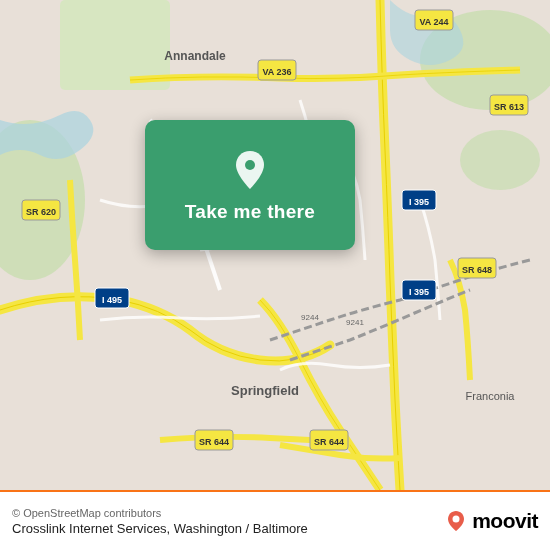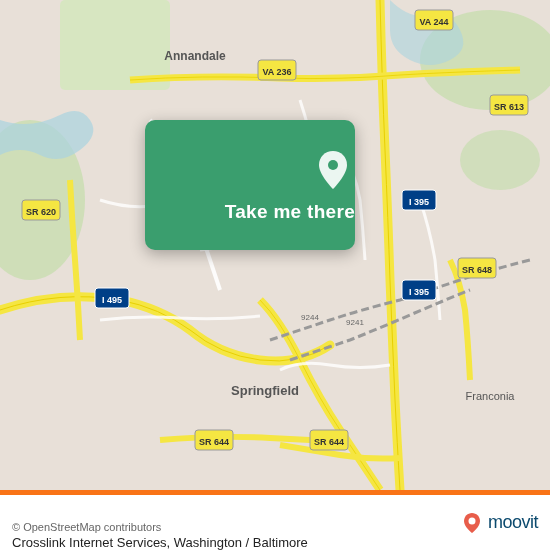--- a/index.html
+++ b/index.html
@@ -31,21 +31,21 @@
     .card-overlay {
       position: absolute;
       top: 120px;
       left: 145px;
       width: 210px;
       height: 130px;
       background-color: #3a9e6e;
       border-radius: 10px;
       display: flex;
       flex-direction: column;
-      align-items: flex-end;
+      align-items: center;
       justify-content: center;
       box-shadow: 0 4px 15px rgba(0,0,0,0.3);
     }
 
     .location-pin {
       width: 44px;
       height: 44px;
       margin-bottom: 10px;
     }
 
@@ -58,45 +58,45 @@
       cursor: pointer;
       letter-spacing: 0.3px;
     }
 
     
     #bottom-bar {
       width: 550px;
       height: 60px;
       background: white;
       display: flex;
-      align-items: flex-end;
+      align-items: center;
       padding: 0 12px;
-      border-top: 5px solid #f97316;
+      border-top: 2px solid #f97316;
       position: relative;
     }
 
     .bottom-logo-moovit {
       display: flex;
       align-items: center;
       position: absolute;
       right: 12px;
       top: 50%;
       transform: translateY(-50%);
     }
 
     .moovit-pin {
       width: 24px;
       height: 24px;
       margin-right: 4px;
     }
 
     .moovit-text {
-      font-size: 18px;
-      font-weight: 400;
-      color: #0c4a6e;
+      font-size: 21px;
+      font-weight: 700;
+      color: #000000;
       letter-spacing: -0.5px;
     }
 
     .bottom-info {
       font-size: 13px;
       color: #333;
     }
 
     .bottom-info .osm-credit {
       font-size: 11px;

